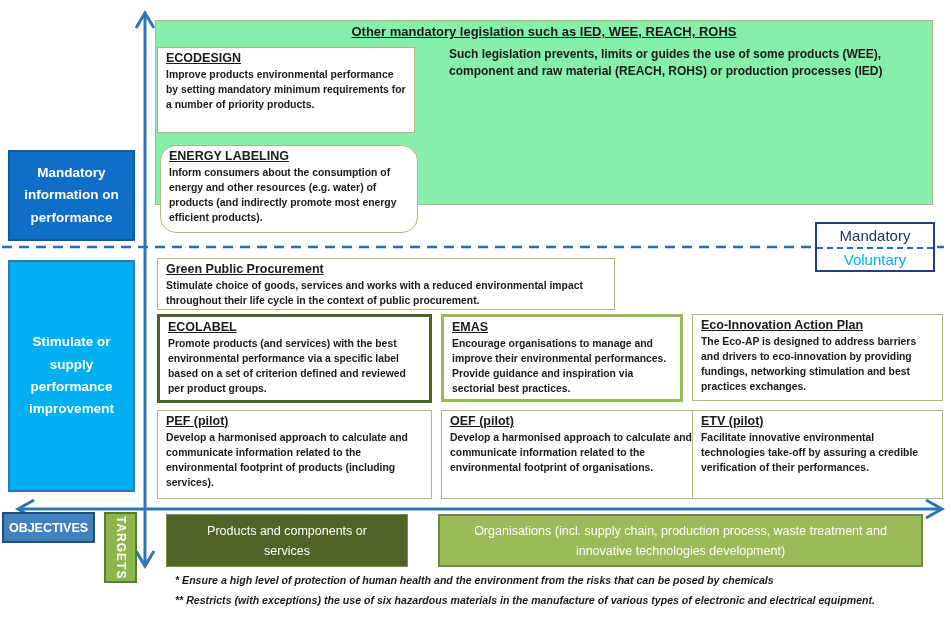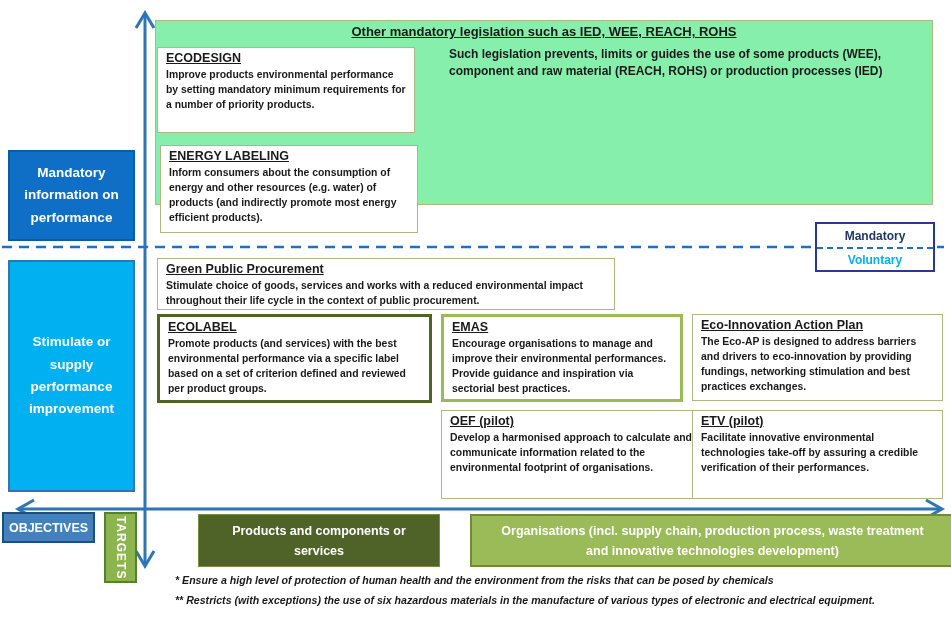--- a/index.html
+++ b/index.html
@@ -75,40 +75,40 @@
   }
   #other-legislation .sub {
     position: absolute;
     left: 293px; top: 25px; width: 478px;
     font-weight: bold; font-size: 12px; line-height: 1.45;
     text-align: left;
     color: #1a1a1a;
   }
 
   #ecodesign       { left: 157px; top: 47px;  width: 258px; height: 86px; }
-  #energy-labeling { left: 160px; top: 145px; width: 258px; height: 88px; }
+  #energy-labeling { left: 160px; top: 145px; width: 258px; height: 88px; border-radius: 16px; }
   #gpp             { left: 157px; top: 258px; width: 458px; height: 52px; }
   #ecolabel        { left: 157px; top: 314px; width: 275px; height: 89px; }
   #emas            { left: 441px; top: 314px; width: 242px; height: 88px; }
   #ecoap           { left: 692px; top: 314px; width: 251px; height: 87px; }
   #pef             { left: 157px; top: 410px; width: 275px; height: 89px; }
   #oef             { left: 441px; top: 410px; width: 278px; height: 89px; }
   #etv             { left: 692px; top: 410px; width: 251px; height: 89px; }
 
   
   #mv-box {
     left: 815px; top: 222px; width: 120px; height: 50px;
     background: #fff;
     border: 2px solid #2A3990;
     z-index: 3;
   }
   #mv-box .half {
     height: 23px;
     display: flex; align-items: center; justify-content: center;
-    font-weight: bold; font-size: 12px;
+    font-weight: normal; font-size: 15px;
   }
   #mv-box .mand { color: #1F3864; }
   #mv-box .vol  { color: #00B0F0; border-top: 2px dashed #1F6FC6; }
 
   
   #objectives-label {
     left: 2px; top: 512px; width: 93px; height: 31px;
     background: #4181BE; border: 2px solid #1F4E79;
     color: #fff; font-weight: bold; font-size: 12.5px;
     display: flex; align-items: center; justify-content: center;
@@ -120,24 +120,23 @@
     color: #fff; font-weight: bold; font-size: 12px;
     display: flex; align-items: center; justify-content: center;
     z-index: 2;
   }
   #targets-label span { writing-mode: vertical-rl; letter-spacing: 1px; }
 
   
   .targetbox {
     display: flex; align-items: center; justify-content: center;
     text-align: center;
-    color: #fff; font-weight: bold; font-size: 12.5px; line-height: 1.6;
+    color: #fff; font-weight: normal; font-size: 12.5px; line-height: 1.6;
     z-index: 2;
     padding: 2px 28px;
-    margin-left: 32px;
   }
   #products-box {
     left: 166px; top: 514px; width: 242px; height: 53px;
     background: #4F6228; border: 1px solid #759140;
   }
   #organisations-box {
     left: 438px; top: 514px; width: 485px; height: 53px;
     background: #9BBB59; border: 2px solid #71893F;
   }
 
@@ -212,20 +211,24 @@
   <div class="abs ibox border-lightgreen" id="emas">
     <div class="ititle">EMAS</div>
     <div class="ibody">Encourage organisations to manage and improve their environmental performances. Provide guidance and inspiration via sectorial best practices.</div>
   </div>
 
   <div class="abs ibox" id="ecoap">
     <div class="ititle">Eco-Innovation Action Plan</div>
     <div class="ibody">The Eco-AP is designed to address barriers and drivers to eco-innovation by providing fundings, networking stimulation and best practices exchanges.</div>
   </div>
 
+  <div class="abs ibox" id="pef">
+    <div class="ititle">PEF (pilot)</div>
+    <div class="ibody">Develop a harmonised approach to calculate and communicate information related to the environmental footprint of products (including services).</div>
+  </div>
 
   <div class="abs ibox" id="oef">
     <div class="ititle">OEF (pilot)</div>
     <div class="ibody">Develop a harmonised approach to calculate and communicate information related to the environmental footprint of organisations.</div>
   </div>
 
   <div class="abs ibox" id="etv">
     <div class="ititle">ETV (pilot)</div>
     <div class="ibody">Facilitate innovative environmental technologies take-off by assuring a credible verification of their performances.</div>
   </div>

